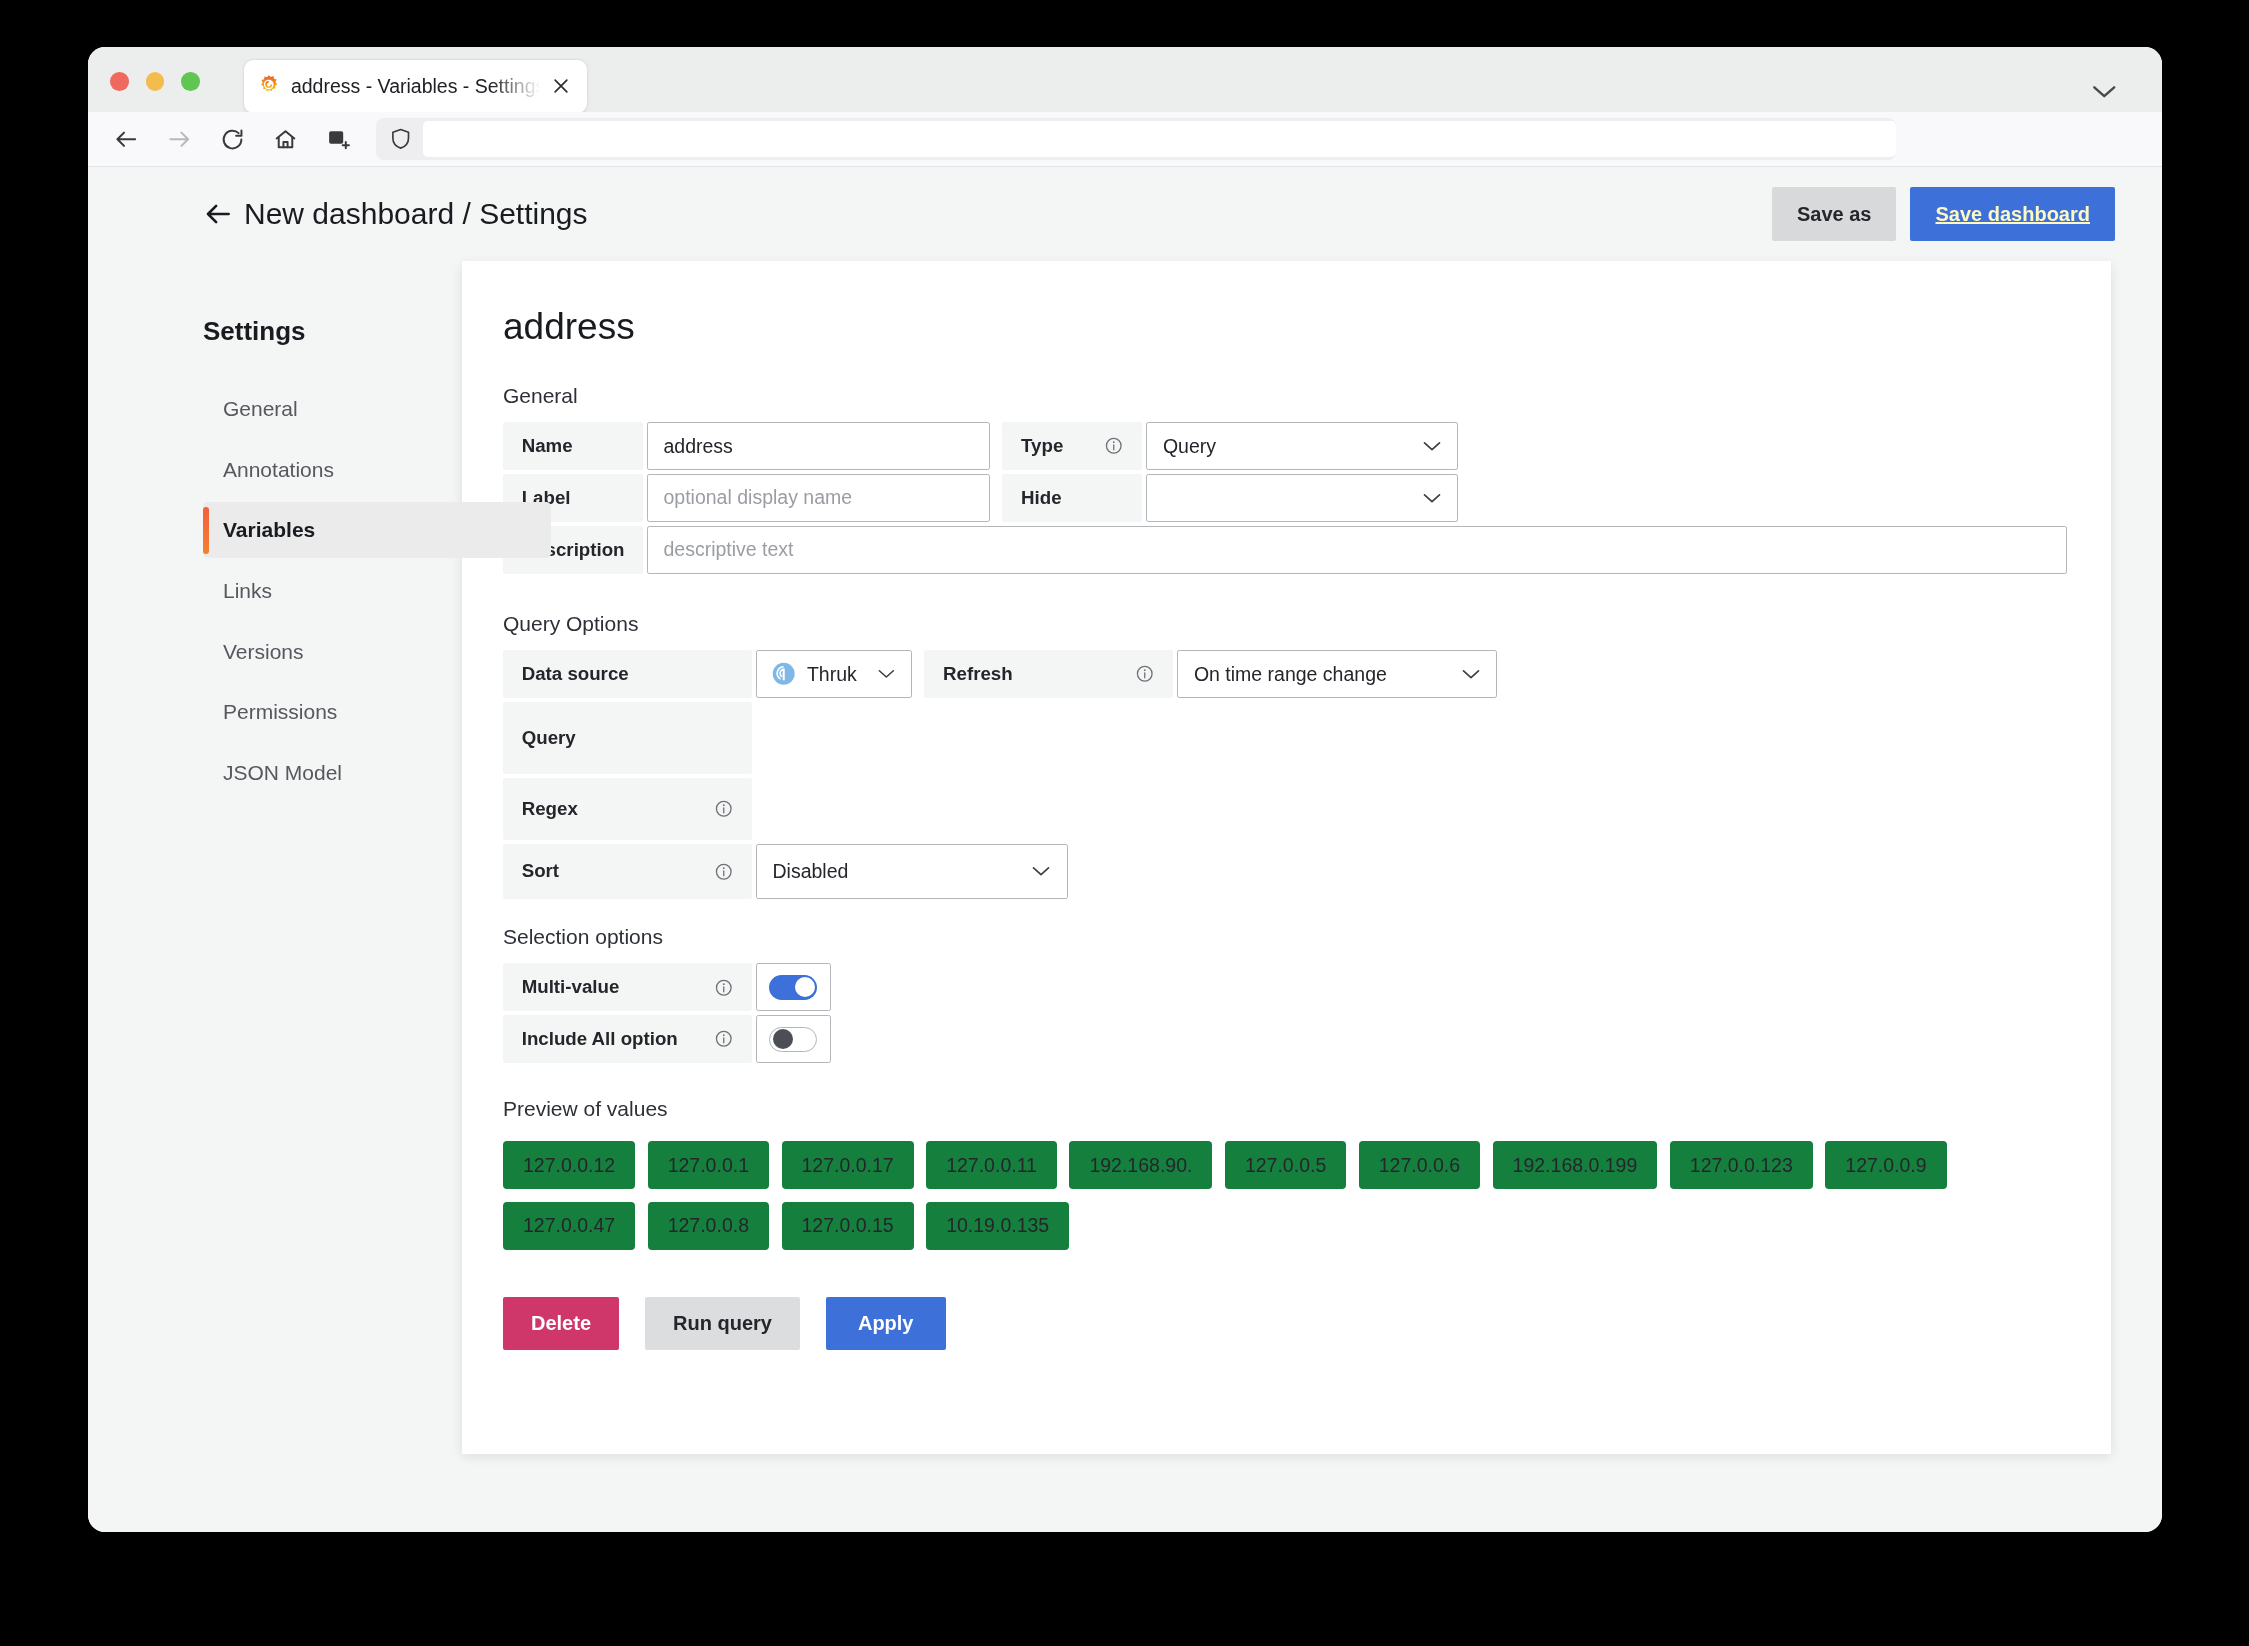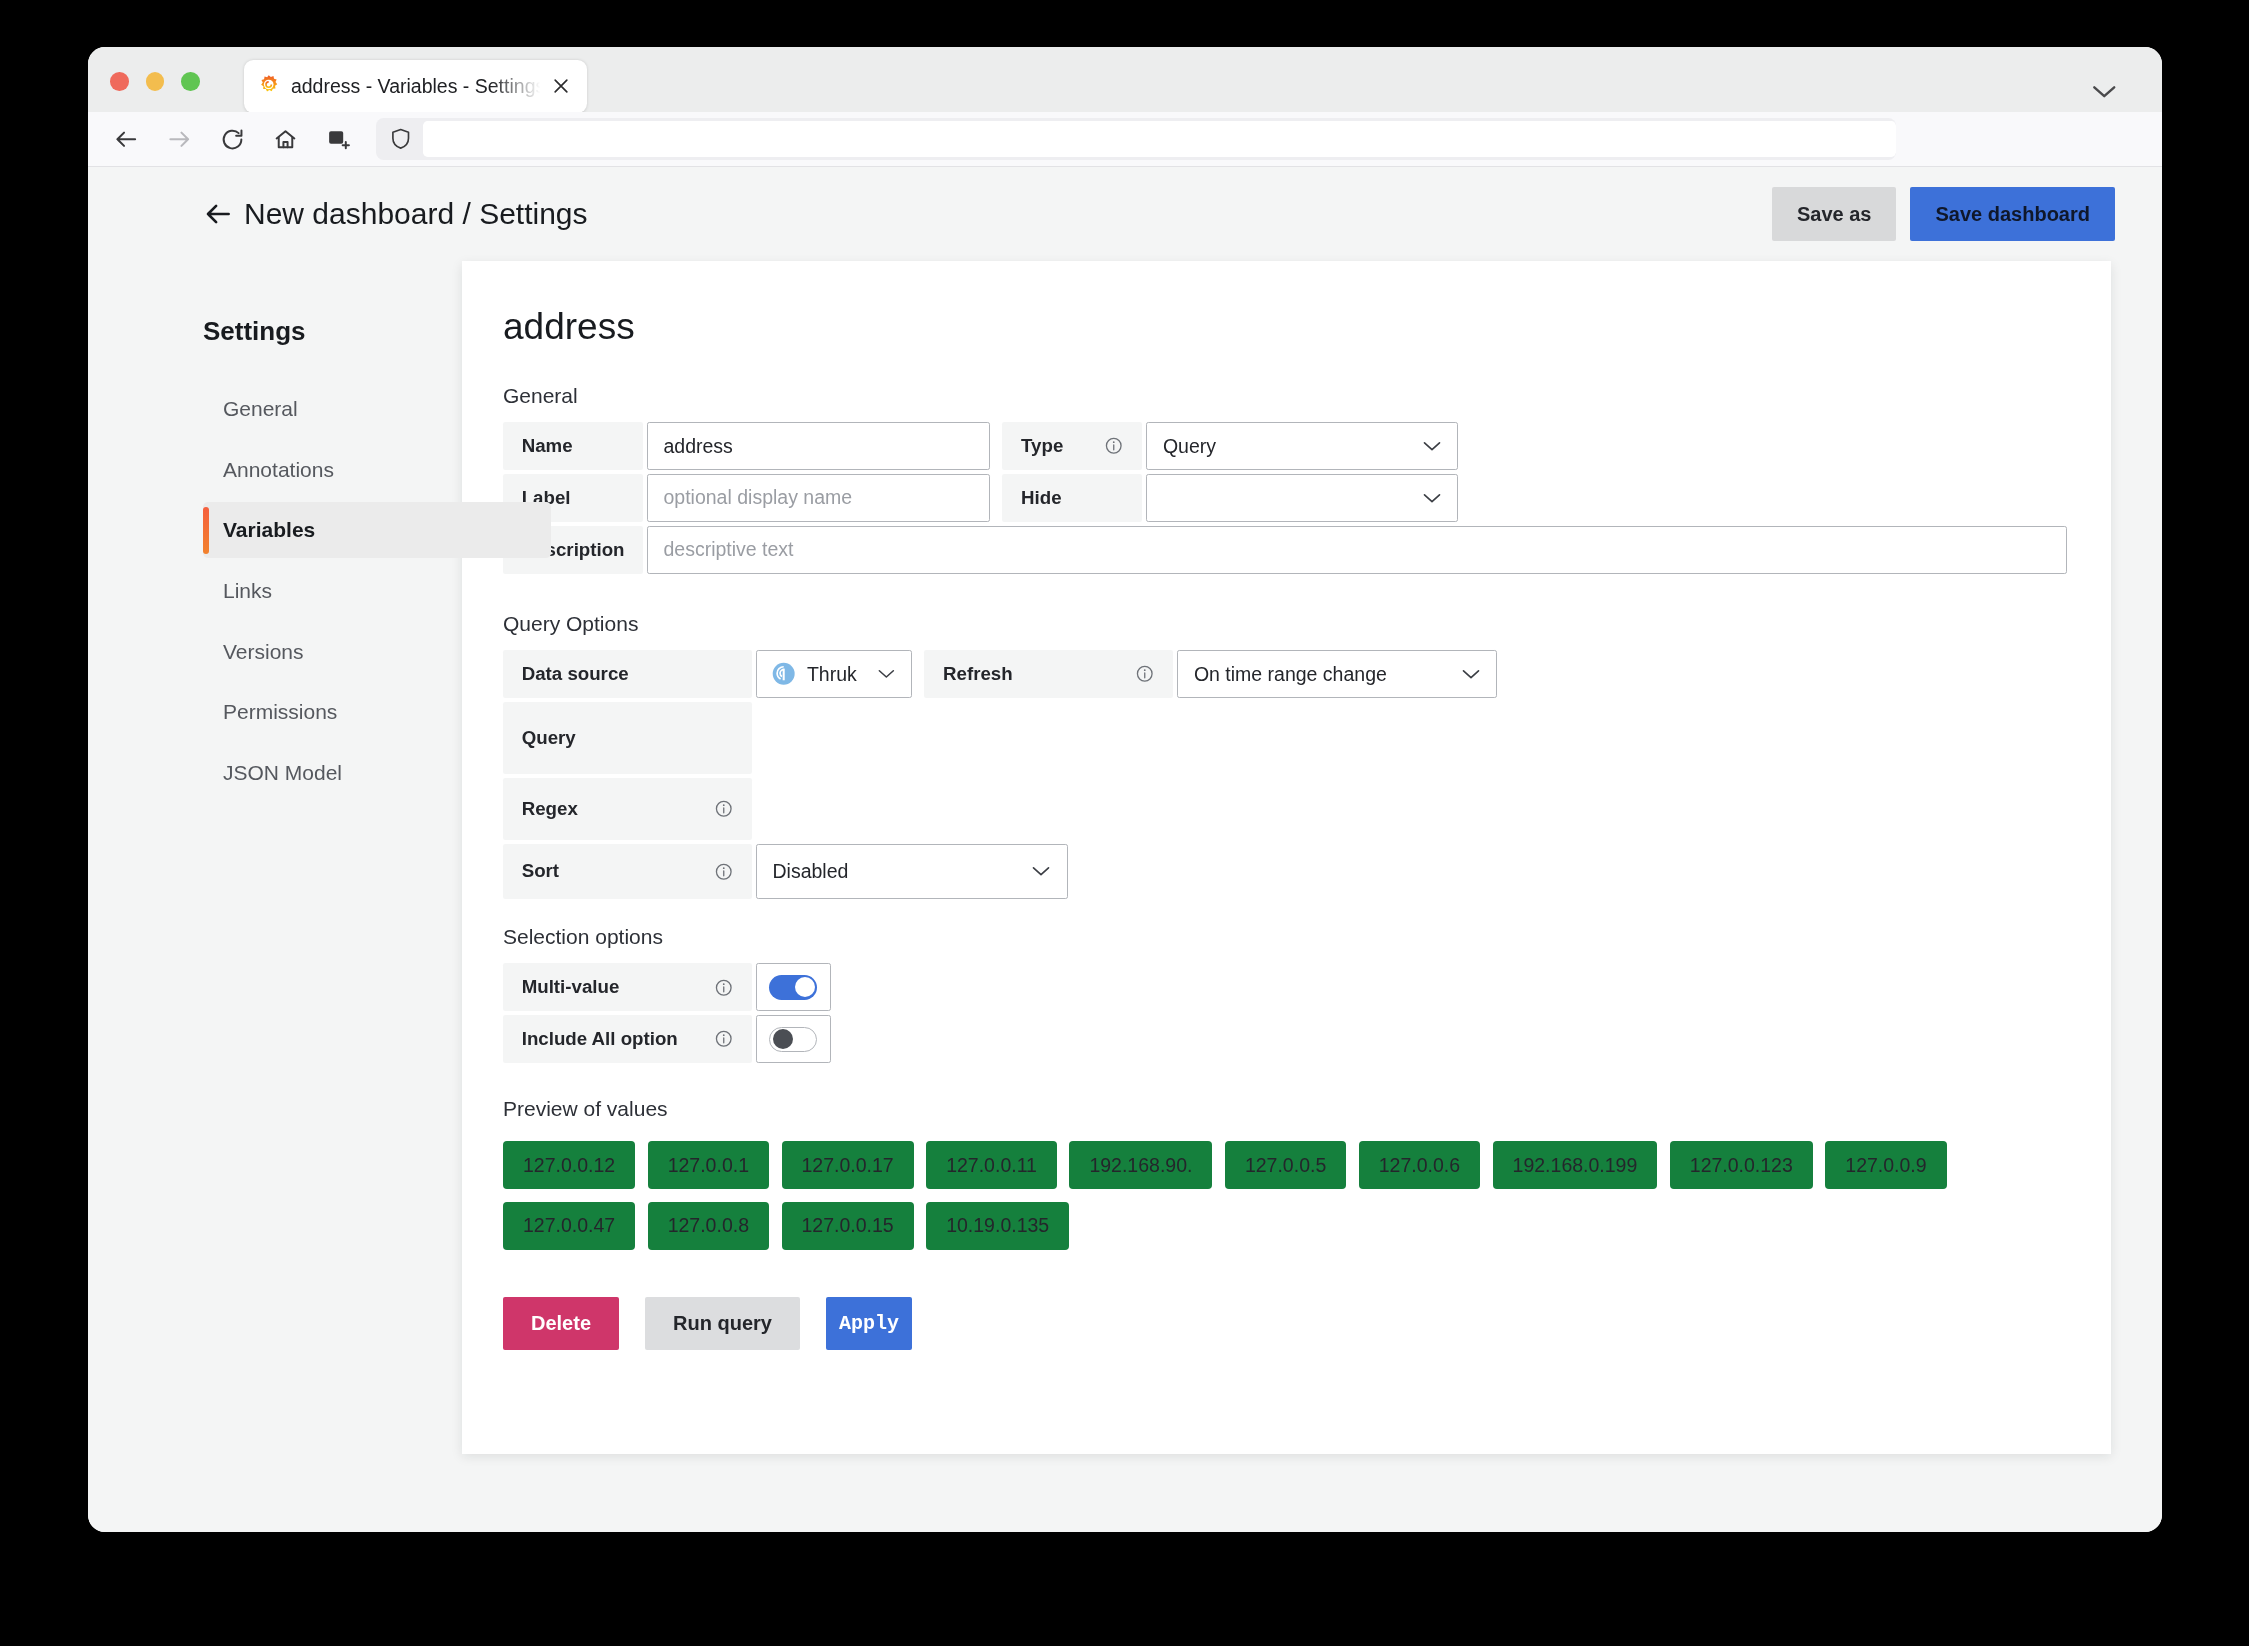--- a/index.html
+++ b/index.html
@@ -132,21 +132,21 @@
     margin-left: auto;
     display: flex; gap: 14px; align-items: center;
   }
   .btn {
     border: none; border-radius: 2px;
     font-family: "Liberation Sans", sans-serif;
     font-size: 20px; font-weight: 600;
     cursor: pointer; white-space: nowrap;
   }
   .btn-secondary { background: #d8d9da; color: #24262b; padding: 15.6px 25px; }
-  .btn-primary { background: #3d71d9; color: #0f172a; padding: 15.6px 25px; }
+  .btn-primary { background: #3d71d9; color: #fef9c3; padding: 15.6px 25px; text-decoration: underline; }
 
   
   .body-row { display: flex; height: calc(100% - 94px); }
 
   .sidebar {
     width: 374px; flex: 0 0 374px;
     padding: 55px 0 3px 115px;
   }
   .sidebar-title {
     font-size: 26px; font-weight: 700;
@@ -269,21 +269,21 @@
     background: #15803d;
     border-radius: 3.9px;
     padding: 12.5px 20px;
     font-size: 19.5px; color: #24262b;
     white-space: nowrap;
   }
 
   .footer-actions { display: flex; gap: 26px; margin-top: 47px; }
   .btn-danger { background: #cf366a; color: #ffffff; padding: 15px 28px; }
   .btn-grey { background: #dcdddf; color: #24262b; padding: 15px 28px; }
-  .btn-apply { background: #3d71d9; color: #ffffff; padding: 15px 13px; font-family: Liberation Mono, monospace; }
+  .btn-apply { background: #3d71d9; color: #ffffff; padding: 15px 32px; }
 
   svg { display: block; }
 </style>
 </head>
 <body>
 
 <div class="browser-window">
 
   <div class="tabstrip">
     <div class="traffic">

